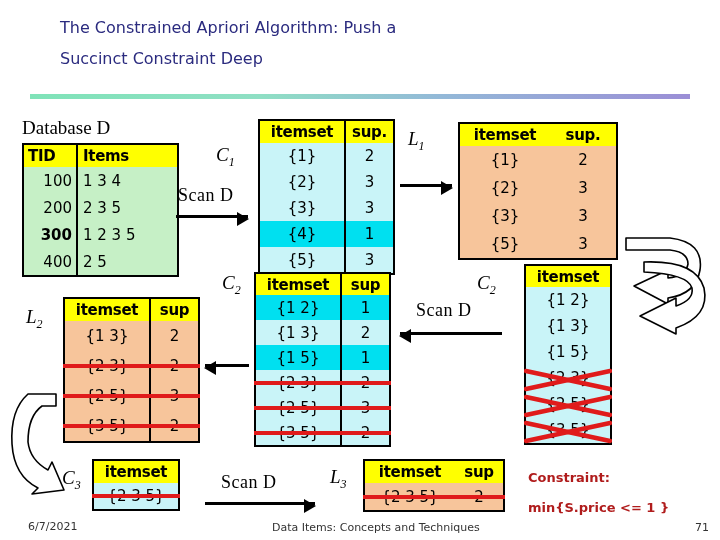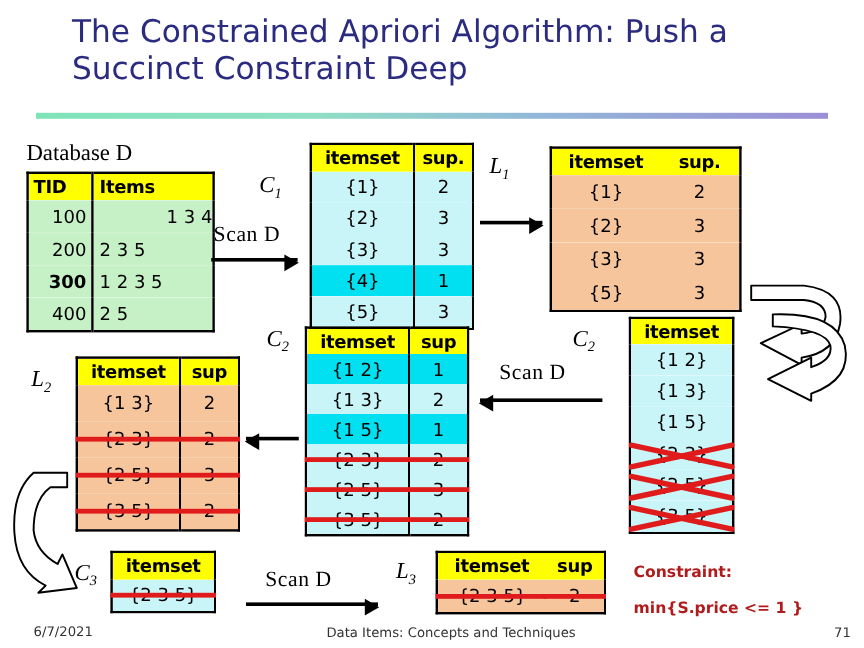--- a/index.html
+++ b/index.html
@@ -7,21 +7,21 @@
     width:720px;height:540px;position:relative;overflow:hidden;
     background:#ffffff;
     font-family:"Liberation Sans", sans-serif;
   }
   .abs{position:absolute;}
 
   
   #title{
     left:60px; top:12px; width:630px;
     font-family:"DejaVu Sans", sans-serif;
-    font-size:26px; line-height:31px; font-weight:400;
+    font-size:16px; line-height:31px; font-weight:400;
     color:#2B2B7F; letter-spacing:0px;
   }
   #rule{
     left:30px; top:94px; width:660px; height:5px;
     background:linear-gradient(to right,#7FE3B8 0%, #8FDFC4 35%, #93B9D8 62%, #9B8ED6 100%);
   }
 
   
   table.tbl{border-collapse:collapse;border-spacing:0;}
   table.tbl td{
@@ -99,21 +99,21 @@
 <div class="abs plainserif" style="left:22px;top:117px;">Database D</div>
 <div class="abs" style="left:22px;top:143px;">
   <table class="tbl boxed">
     <tbody>
         <tr class="hdr">
       <td style="width:48px;height:22px;text-align:left;padding-left:4px;">TID</td>
       <td class="vline" style="width:94px;text-align:left;padding-left:5px;">Items</td>
     </tr>
     <tr class="green">
       <td style="height:27px;text-align:right;padding-right:4px;">100</td>
-      <td class="vline" style="text-align:right;padding-left:5px;">1 3 4</td>
+      <td class="vline" style="text-align:left;padding-left:5px;">1 3 4</td>
     </tr>
     <tr class="green">
       <td style="height:27px;text-align:right;padding-right:4px;margin-left:20px;">200</td>
       <td class="vline" style="text-align:left;padding-left:5px;">2 3 5</td>
     </tr>
     <tr class="green">
       <td style="height:27px;text-align:right;padding-right:4px;font-weight:bold;">300</td>
       <td class="vline" style="text-align:left;padding-left:5px;">1 2 3 5</td>
     </tr>
     <tr class="green">

